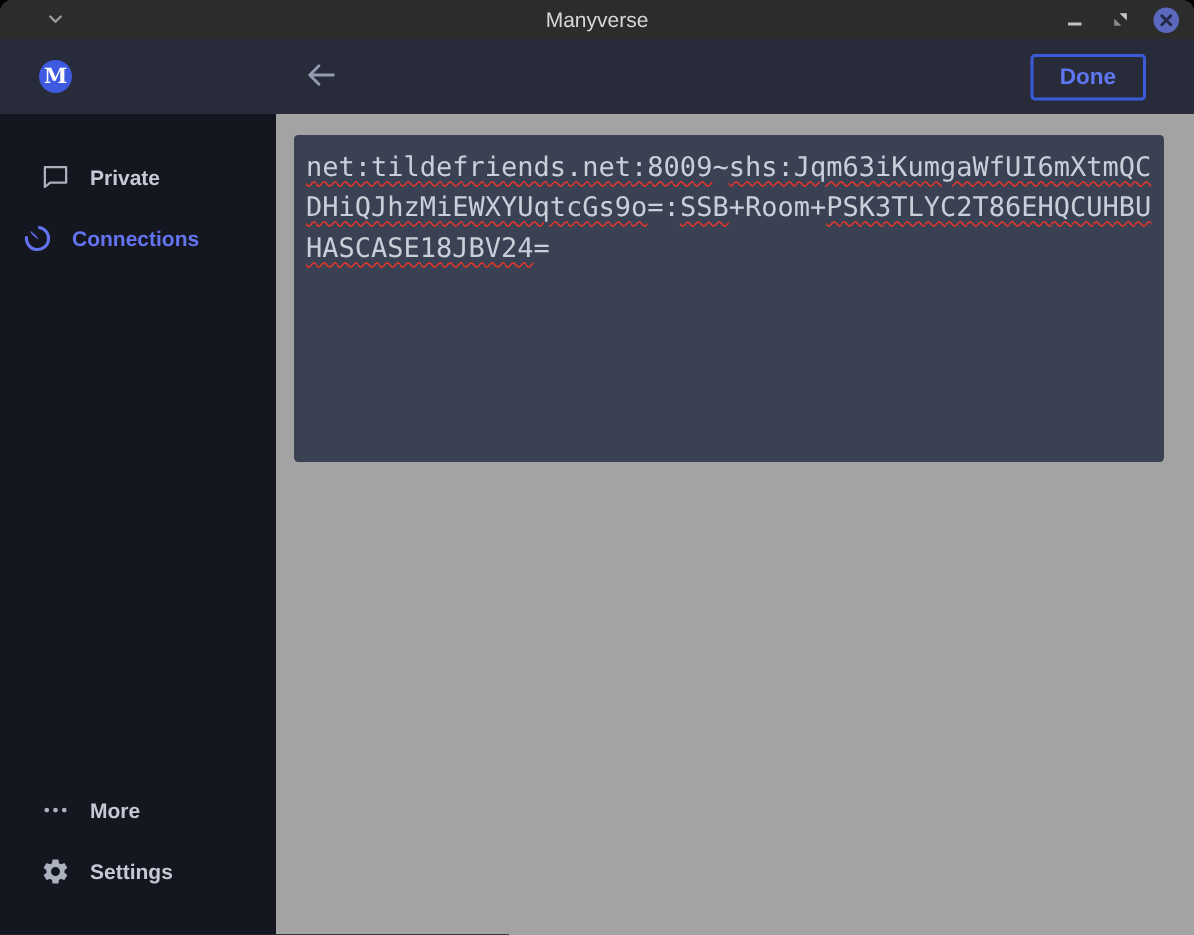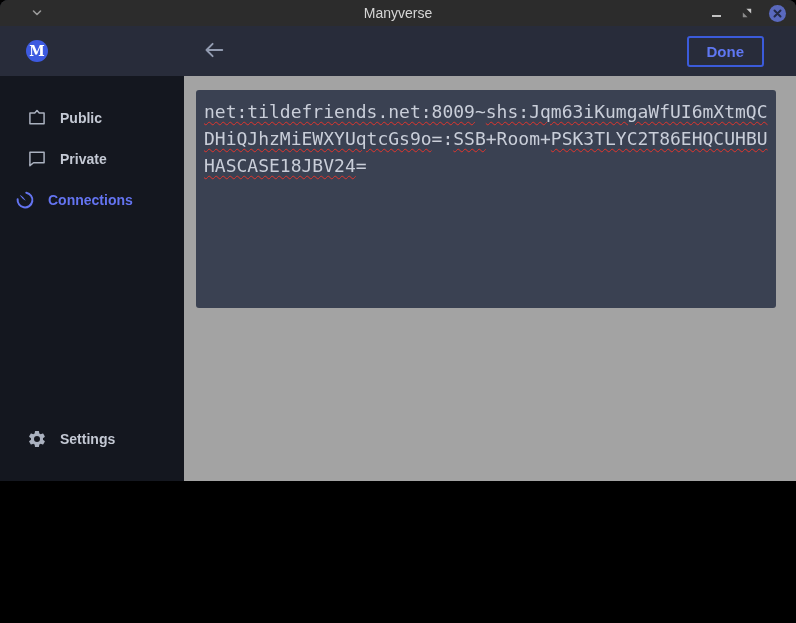--- a/index.html
+++ b/index.html
@@ -1,17 +1,17 @@
 <!DOCTYPE html>
 <html><head>
 <meta charset="utf-8">
 <style>
   html,body{margin:0;padding:0;background:#000;}
   body{font-family:"Liberation Sans",sans-serif;-webkit-font-smoothing:antialiased;}
-  .window{width:796px;height:481px;display:flex;flex-direction:column;overflow:hidden;
+  .window{width:796px;height:623px;display:flex;flex-direction:column;overflow:hidden;
           border-radius:8px 8px 0 0;background:#262a36;}
 
   
   .titlebar{height:26px;flex:0 0 26px;background:#2c2c2c;position:relative;
             display:flex;align-items:center;}
   .tb-menu{position:absolute;left:31px;top:50%;transform:translateY(-50%);
            display:flex;cursor:default;}
   .tb-title{position:absolute;left:0;right:0;text-align:center;color:#d6d6d6;
             font-size:14px;line-height:26px;}
   .tb-controls{position:absolute;right:10px;top:0;height:26px;display:flex;
@@ -99,28 +99,20 @@
             <path d="M22,10 H4 M11,3 L4,10 L11,17" fill="none" stroke="currentColor" stroke-width="2.2" stroke-linecap="round" stroke-linejoin="round"></path>
           </svg>
       </span>
     </button>
     <button class="done-btn">Done</button>
   </div>
 
   <div class="body">
     <aside class="sidebar">
 
-      <div class="nav-item">
-        <span class="nav-icon">
-          <svg width="20" height="20" viewBox="0 0 24 24">
-              <path d="M3.5,6 H9.3 L12,3 L14.7,6 H20.5 V19 H3.5 Z" fill="none" stroke="currentColor" stroke-width="1.8" stroke-linejoin="round"></path>
-            </svg>
-        </span>
-        <span class="nav-label">Public</span>
-      </div>
 
       <div class="nav-item">
         <span class="nav-icon">
           <svg width="20" height="20" viewBox="0 0 24 24">
               <path d="M20.5,4 V16.5 H7.8 L3.5,20 V4 Z" fill="none" stroke="currentColor" stroke-width="1.8" stroke-linejoin="round"></path>
             </svg>
         </span>
         <span class="nav-label">Private</span>
       </div>
 
@@ -130,20 +122,30 @@
           <svg width="20" height="20" viewBox="0 0 20 20">
             <circle cx="10" cy="10" r="7.4" fill="none" stroke="currentColor" stroke-width="2" stroke-dasharray="34 12.5" stroke-linecap="round" transform="rotate(-80 10 10)"></circle>
             <path d="M10.8,10.8 C 8.6,9.7 6.3,7.4 4.7,4.7 C 7.4,6.3 9.7,8.6 10.8,10.8 Z" fill="currentColor"></path>
           </svg>
         </span>
         <span class="nav-label">Connections</span>
       </div>
 
       <div class="nav-spacer"></div>
 
+      <div class="nav-item">
+        <span class="nav-icon">
+          <svg width="20" height="20" viewBox="0 0 24 24" fill="currentColor">
+              <circle cx="5" cy="12" r="1.9"></circle>
+              <circle cx="12" cy="12" r="1.9"></circle>
+              <circle cx="19" cy="12" r="1.9"></circle>
+            </svg>
+        </span>
+        <span class="nav-label">More</span>
+      </div>
 
       <div class="nav-item">
         <span class="nav-icon">
           <svg width="20" height="20" viewBox="0 0 24 24" fill="currentColor">
               <path d="M19.14,12.94a7.07,7.07 0 0 0 .06-.94 7.07,7.07 0 0 0-.06-.94l2.03-1.58a.5.5 0 0 0 .12-.64l-1.92-3.32a.5.5 0 0 0-.61-.22l-2.39.96a7.27,7.27 0 0 0-1.62-.94l-.36-2.54a.5.5 0 0 0-.5-.42h-3.84a.5.5 0 0 0-.5.42l-.36,2.54c-.59.24-1.13.56-1.62.94l-2.39-.96a.5.5 0 0 0-.61.22L2.65,8.84a.5.5 0 0 0 .12.64l2.03,1.58a7.07,7.07 0 0 0 0,1.88l-2.03,1.58a.5.5 0 0 0-.12.64l1.92,3.32c.13.23.4.32.61.22l2.39-.96c.49.38,1.03.7,1.62.94l.36,2.54a.5.5 0 0 0 .5.42h3.84a.5.5 0 0 0 .5-.42l.36-2.54c.59-.24,1.13-.56,1.62-.94l2.39.96c.21.1.48.01.61-.22l1.92-3.32a.5.5 0 0 0-.12-.64ZM12,15.6A3.6,3.6 0 1 1 15.6,12 3.6,3.6 0 0 1 12,15.6Z"></path>
             </svg>
         </span>
         <span class="nav-label">Settings</span>
       </div>
 

